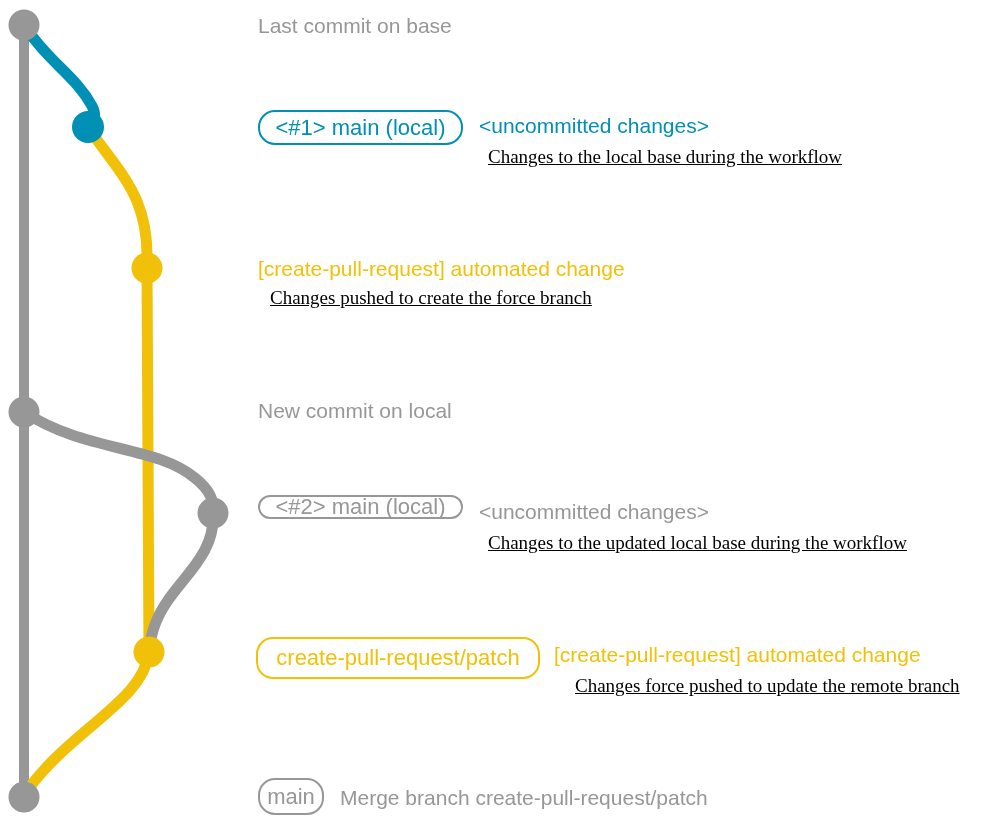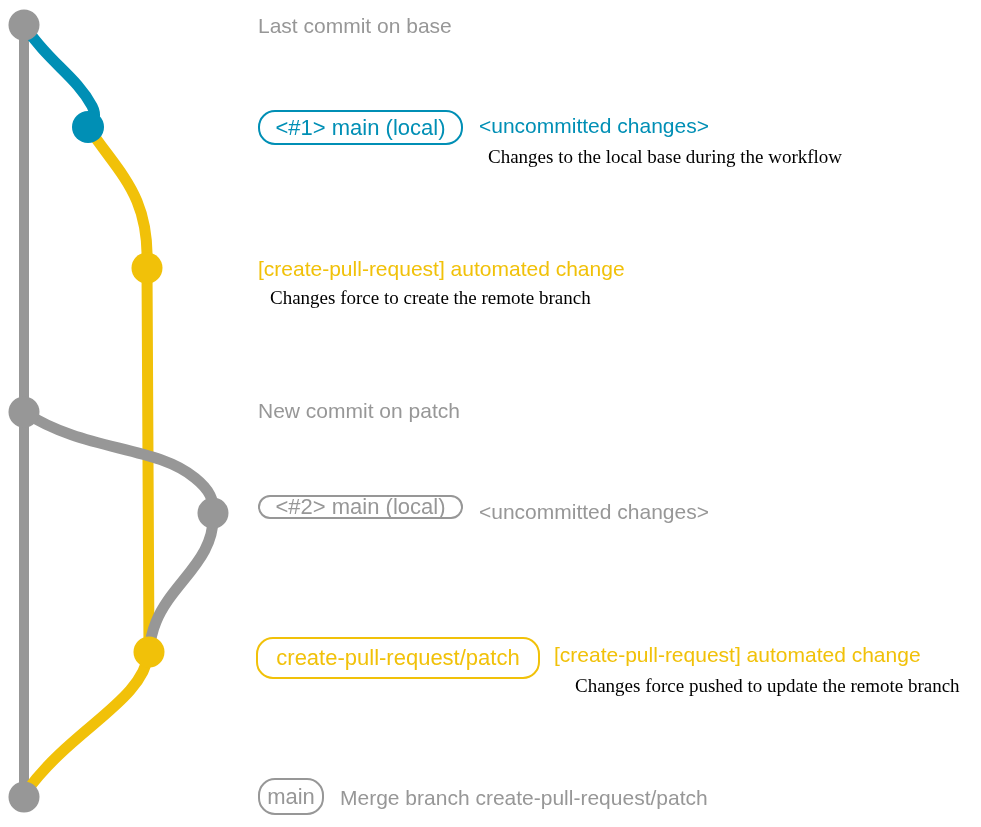--- a/index.html
+++ b/index.html
@@ -53,20 +53,21 @@
   }
   .badge-blue   { border-color: var(--color-local_blue);   color: var(--color-local_blue); }
   .badge-gray   { border-color: var(--color-base_gray);    color: var(--color-base_gray); }
   .badge-yellow { border-color: var(--color-branch_yellow);color: var(--color-branch_yellow); }
 
   .caption {
     font-family: "Liberation Serif", serif;
     font-size: 19px;
     line-height: 22px;
     color: var(--color-caption_black);
+    text-decoration: underline;
   }
 </style>
 </head>
 <body>
 
 <div id="stage">
 
   <svg id="graph-svg" width="981" height="827" viewBox="0 0 981 827">
 
     <path class="branch-path stroke-yellow" stroke-width="11" d="M 147 268 L 149 651"></path>
@@ -94,28 +95,29 @@
 
   <div class="abs row-label text-gray" style="left:258px; top:13px;">Last commit on base</div>
 
   <div class="abs badge badge-blue" style="left:258px; top:110px; width:205px; height:35px;">
     <span>&lt;#1&gt; main (local)</span>
   </div>
   <div class="abs row-label text-blue" style="left:479px; top:113px;">&lt;uncommitted changes&gt;</div>
   <div class="abs caption" style="left:488px; top:146px;">Changes to the local base during the workflow</div>
 
   <div class="abs row-label text-yellow" style="left:258px; top:256px;">[create-pull-request] automated change</div>
-  <div class="abs caption" style="left:270px; top:287px;">Changes force to create the remote branch</div>
+  <div class="abs caption" style="left:270px; top:287px;">Changes pushed to create the force branch</div>
 
-  <div class="abs row-label text-gray" style="left:258px; top:398px;">New commit on patch</div>
+  <div class="abs row-label text-gray" style="left:258px; top:398px;">New commit on local</div>
 
   <div class="abs badge badge-gray" style="left:258px; top:495px; width:205px; height:24px;">
     <span>&lt;#2&gt; main (local)</span>
   </div>
   <div class="abs row-label text-gray" style="left:479px; top:499px;">&lt;uncommitted changes&gt;</div>
+  <div class="abs caption" style="left:488px; top:532px;">Changes to the updated local base during the workflow</div>
 
   <div class="abs badge badge-yellow" style="left:256px; top:637px; width:284px; height:42px;">
     <span>create-pull-request/patch</span>
   </div>
   <div class="abs row-label text-yellow" style="left:554px; top:642px;">[create-pull-request] automated change</div>
   <div class="abs caption" style="left:567px; top:675px;margin-left:8px;">Changes force pushed to update the remote branch</div>
 
   <div class="abs badge badge-gray" style="left:258px; top:778px; width:66px; height:37px;">
     <span>main</span>
   </div>

